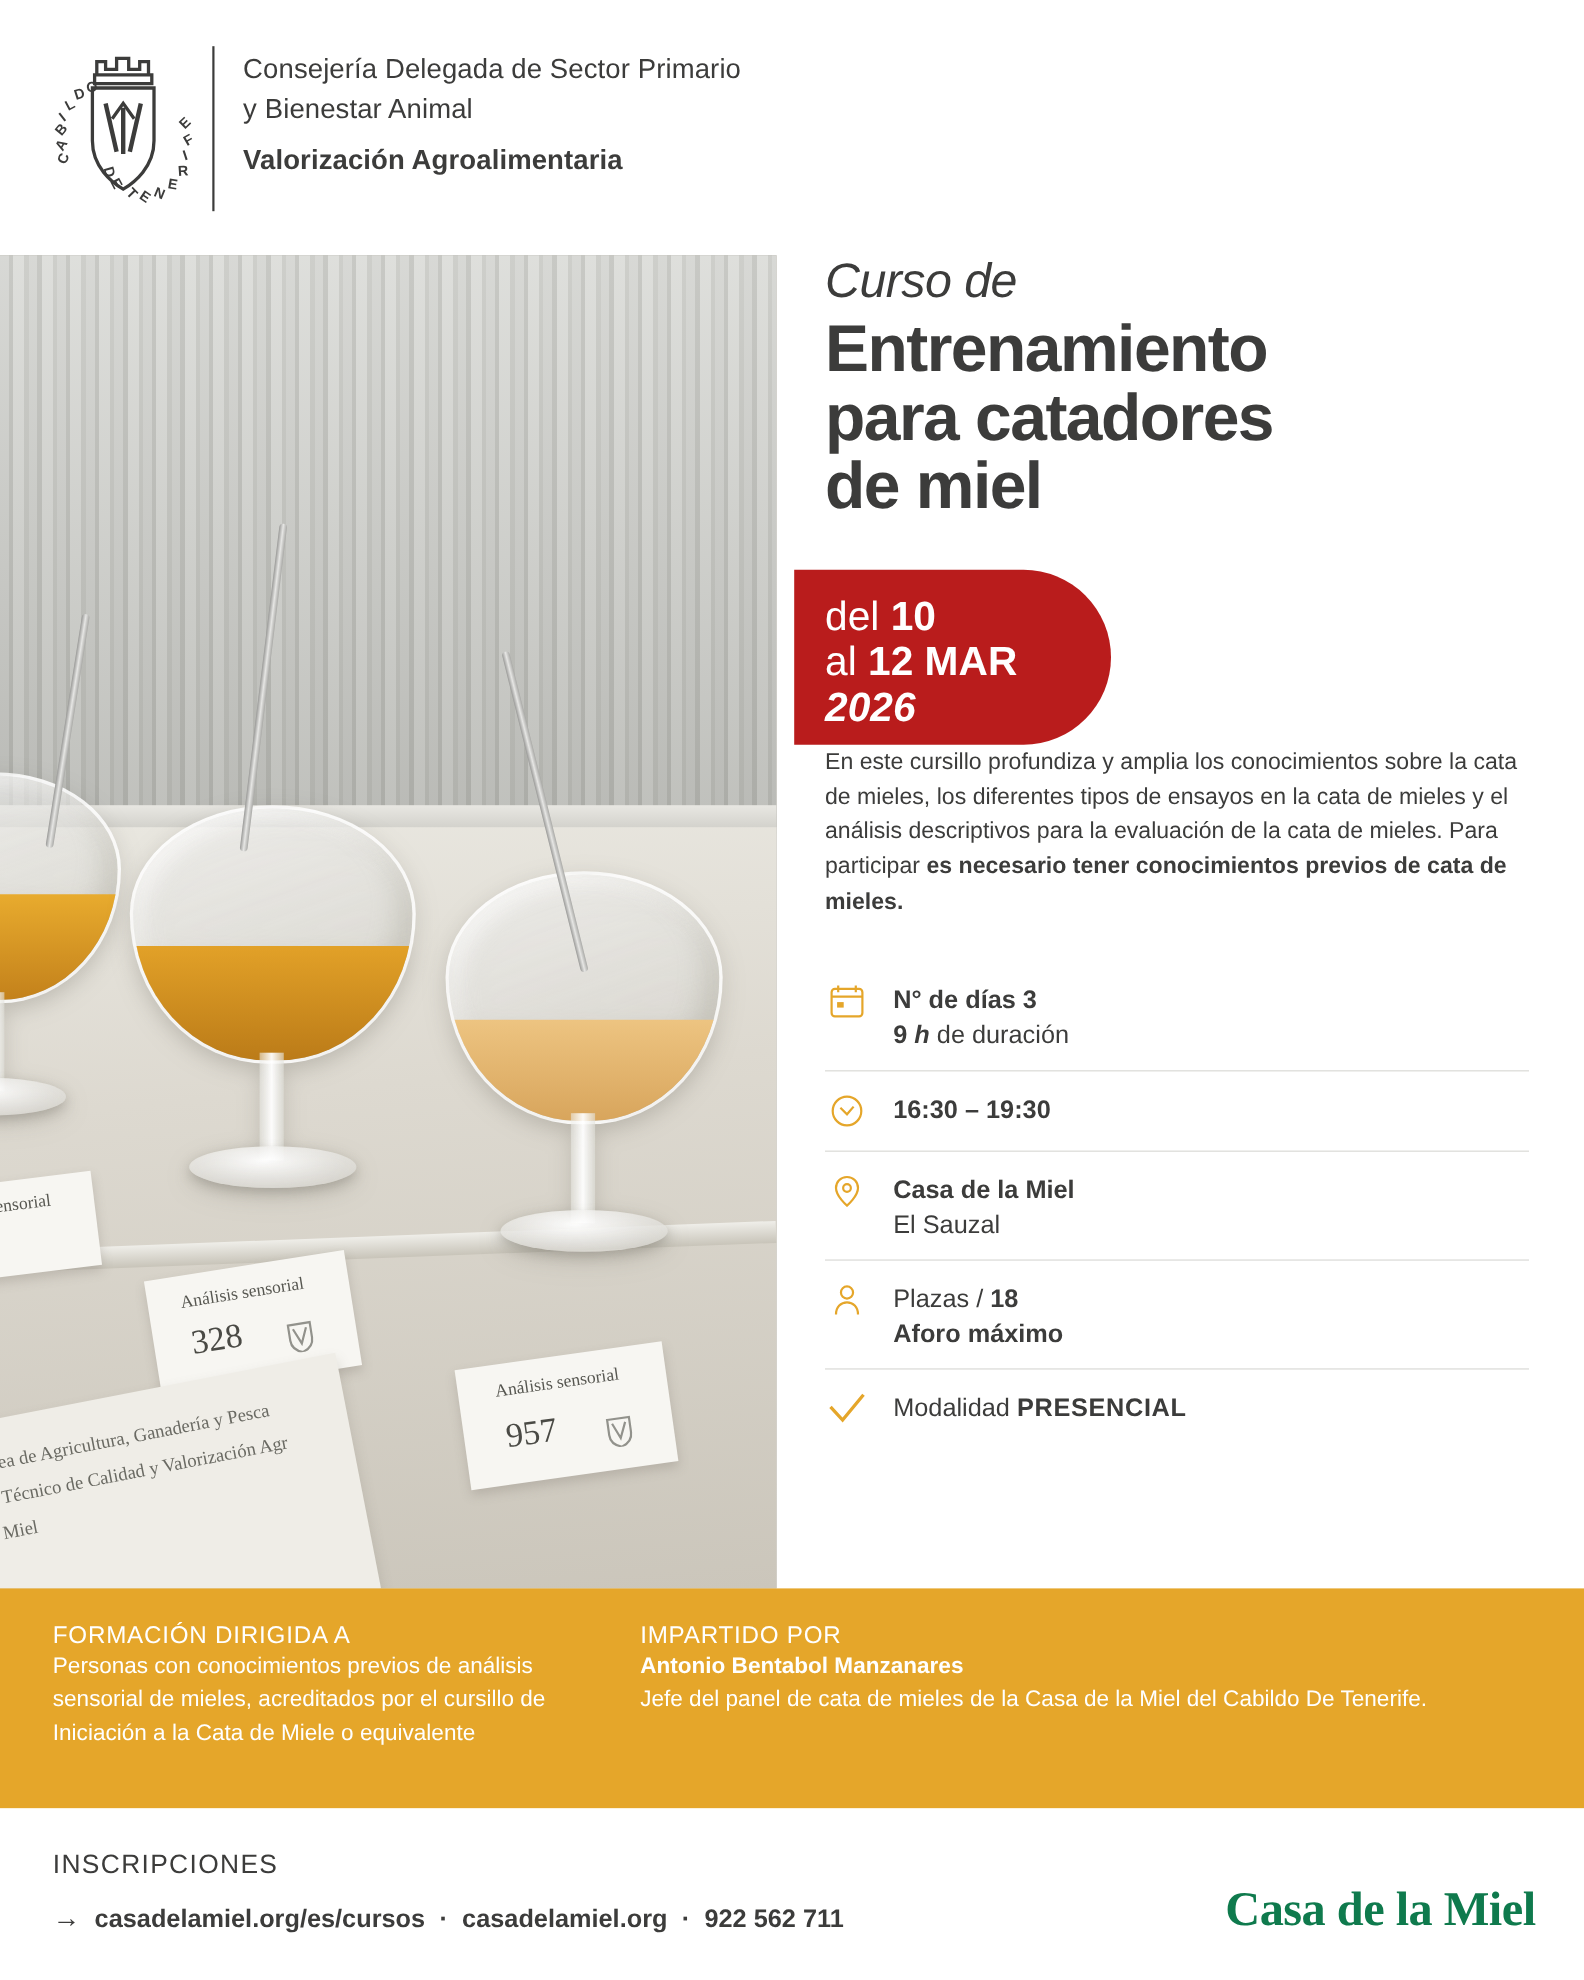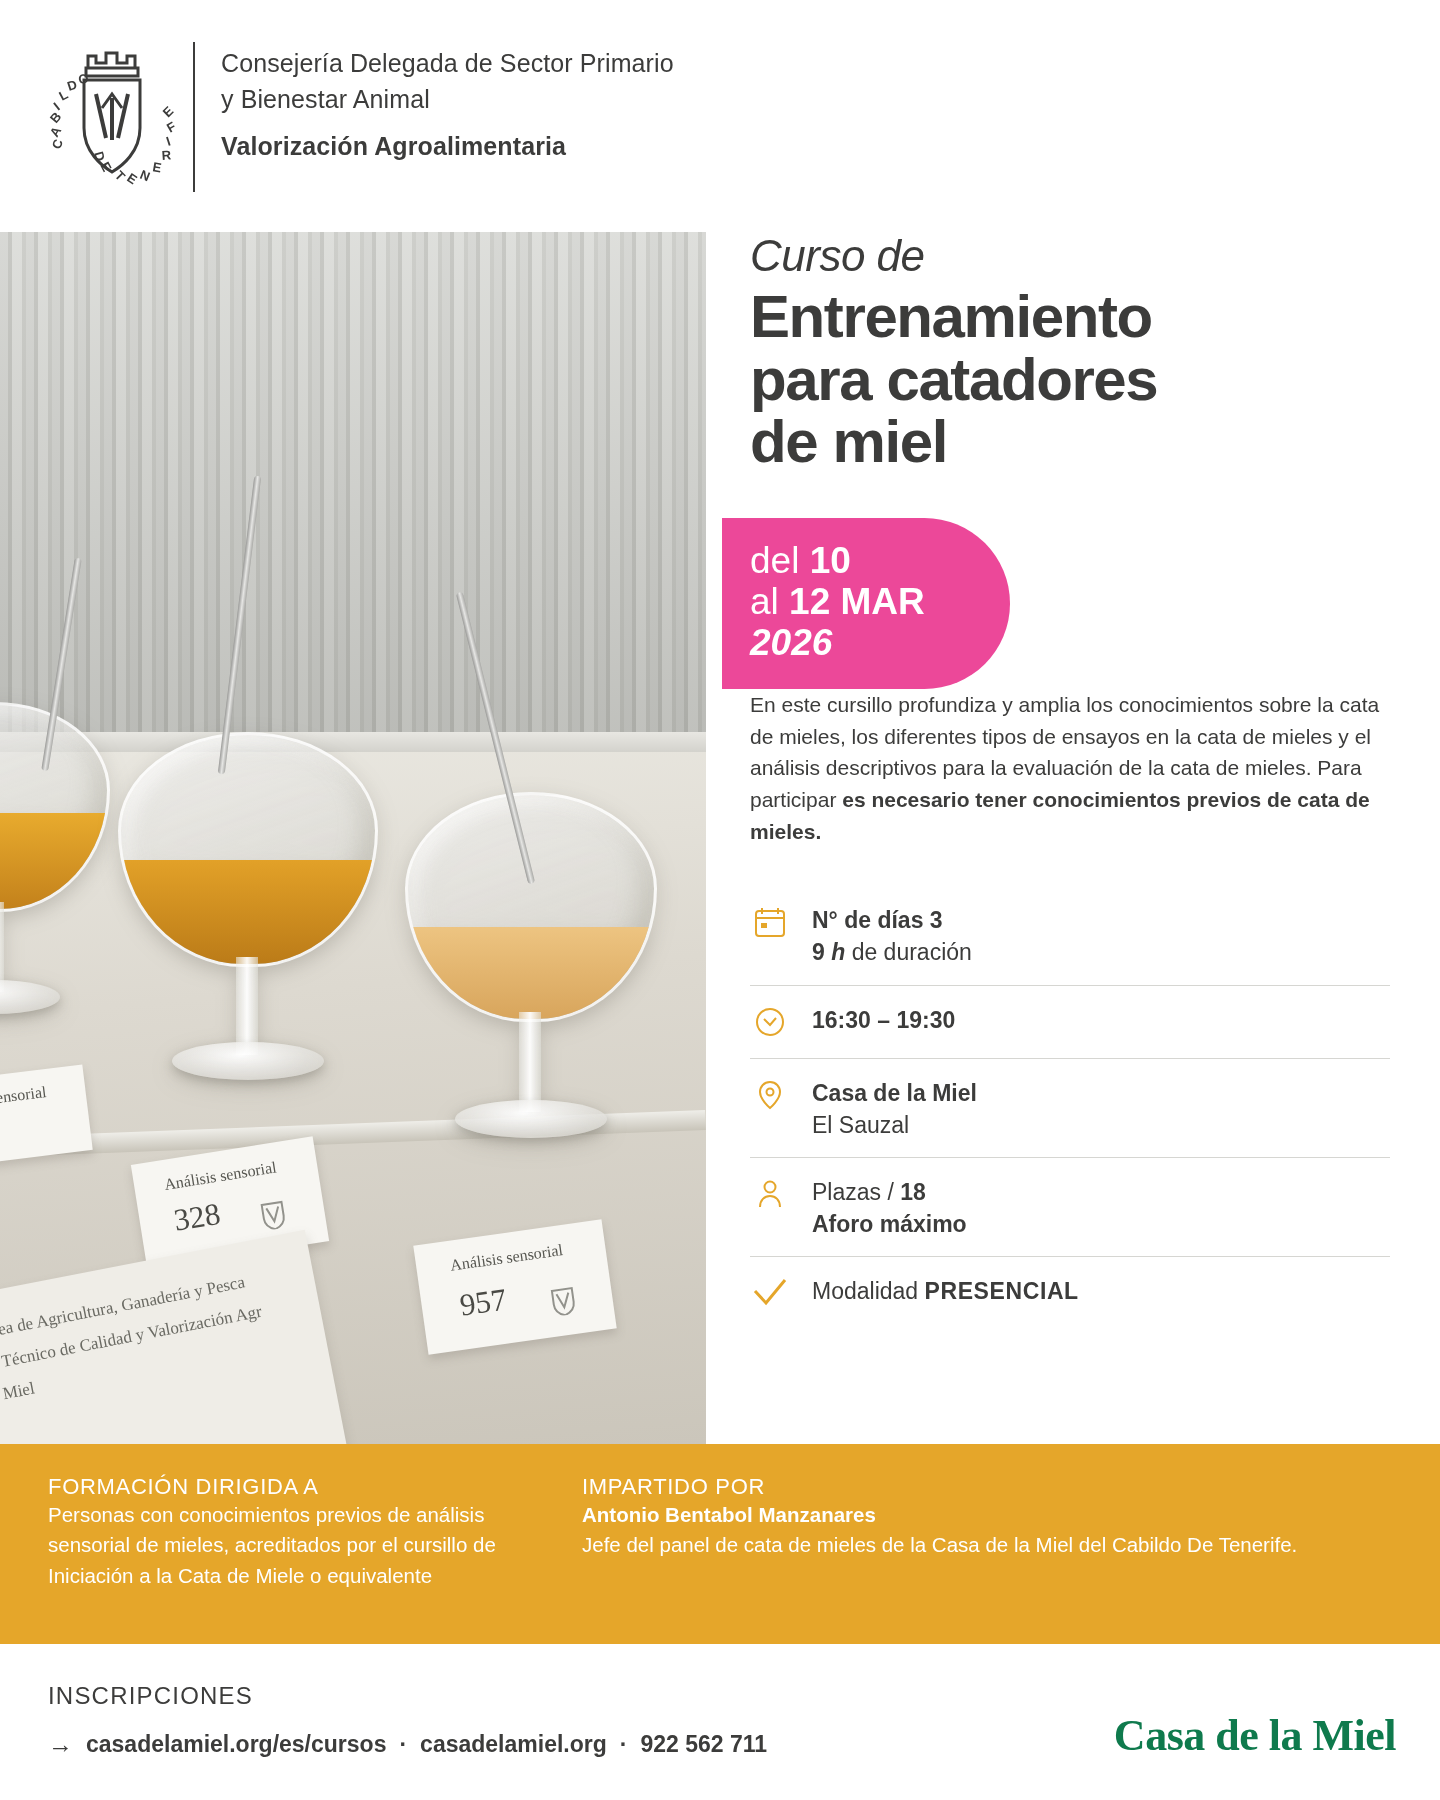--- a/index.html
+++ b/index.html
@@ -189,24 +189,24 @@
     font-size: 60px;
     font-weight: bold;
     line-height: 1.04;
     color: #3c3c3b;
     letter-spacing: -1.4px;
     margin-top: 6px;
   }
   .date-badge {
     margin-top: 44px;
     width: 288px;
-    background: #ec4899;
+    background: #b91c1c;
     border-radius: 0 90px 90px 0;
     margin-left: -28px;
-    padding: 22px 0 24px 28px;
+    padding: 22px 0 12px 28px;
     color: #ffffff;
   }
   .date-badge .l1 { font-size: 37px; line-height: 1.12; }
   .date-badge .l1 b { font-weight: bold; }
   .date-badge .l2 { font-size: 37px; line-height: 1.12; }
   .date-badge .l2 b { font-weight: bold; }
   .date-badge .l3 { font-size: 37px; font-style: italic; font-weight: bold; line-height: 1.14; }
 
   .desc {
     font-size: 21px;

